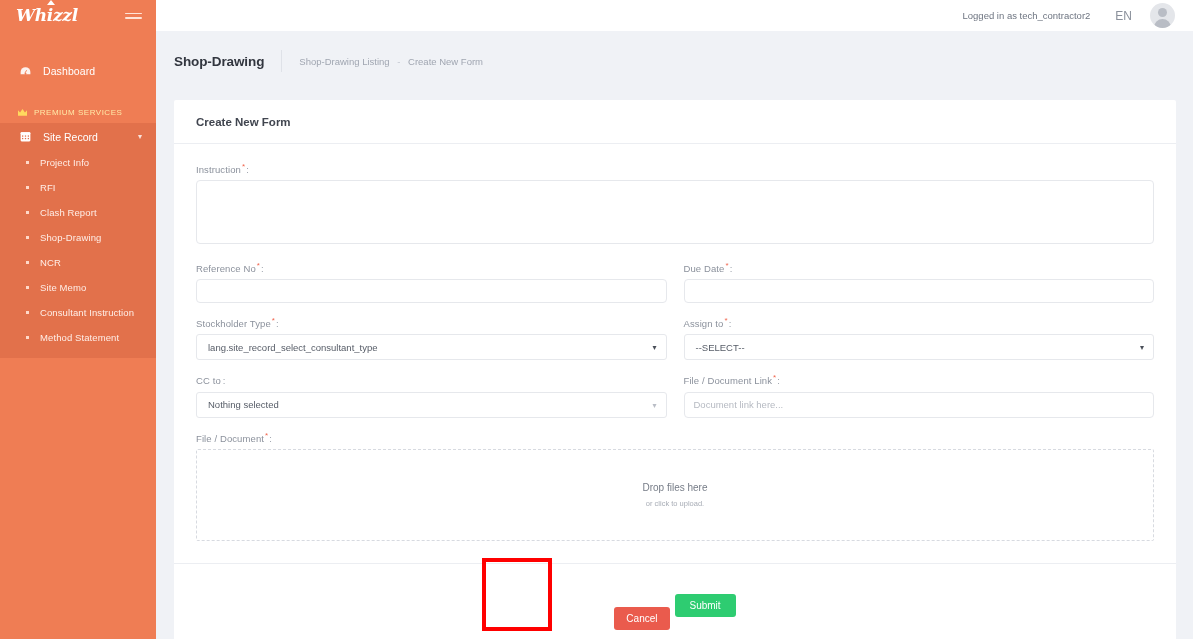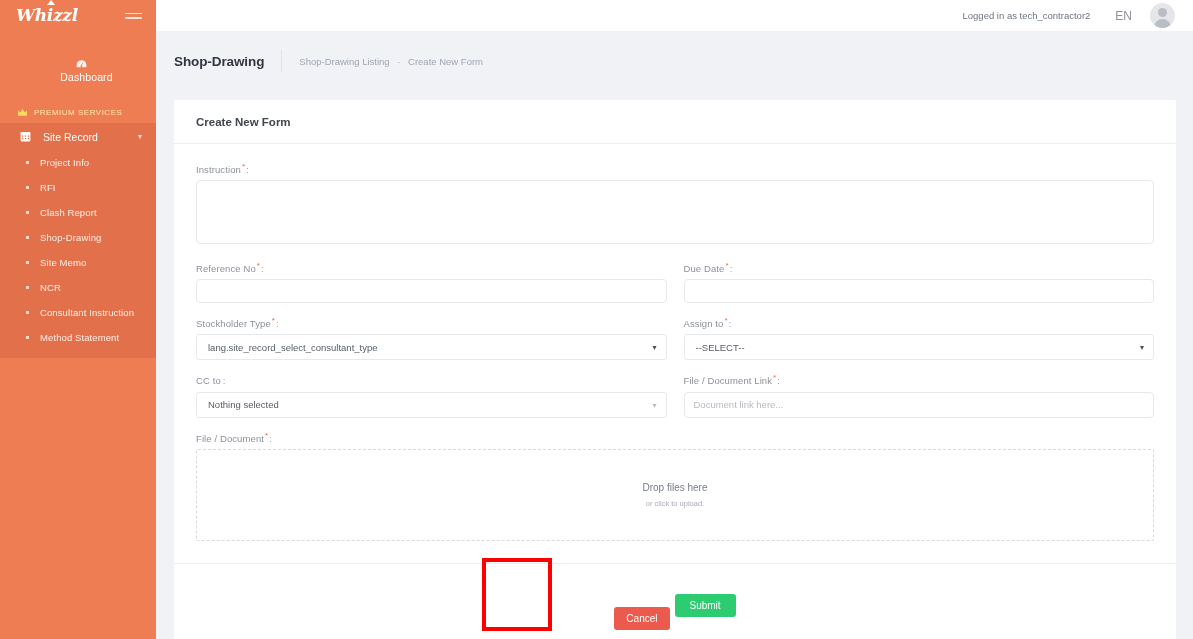--- a/index.html
+++ b/index.html
@@ -54,21 +54,20 @@
 
   .nav-top { padding-top: 27px; }
   .nav-item {
     display: flex; align-items: center;
     height: 26px;
     padding-left: 17px;
     font-size: 10.5px;
     color: #ffffff;
     cursor: pointer;
     letter-spacing: 0.1px;
-    flex-direction: column;
   }
   .nav-item .ico {
     width: 16px; margin-right: 10px;
     display: inline-flex; align-items: center; justify-content: center;
     opacity: 0.95;
   }
 
   .section-label {
     display: flex; align-items: center;
     height: 22px; margin-top: 17px;
@@ -327,25 +326,25 @@
       <div class="sub-item">
         <span class="bullet"></span>
         <span>Clash Report</span>
       </div>
       <div class="sub-item">
         <span class="bullet"></span>
         <span>Shop-Drawing</span>
       </div>
       <div class="sub-item">
         <span class="bullet"></span>
+        <span>NCR</span>
+      </div>
+      <div class="sub-item">
+        <span class="bullet"></span>
         <span>Site Memo</span>
-      </div>
-      <div class="sub-item">
-        <span class="bullet"></span>
-        <span>NCR</span>
       </div>
       <div class="sub-item">
         <span class="bullet"></span>
         <span>Consultant Instruction</span>
       </div>
       <div class="sub-item">
         <span class="bullet"></span>
         <span>Method Statement</span>
       </div>
     </div>

